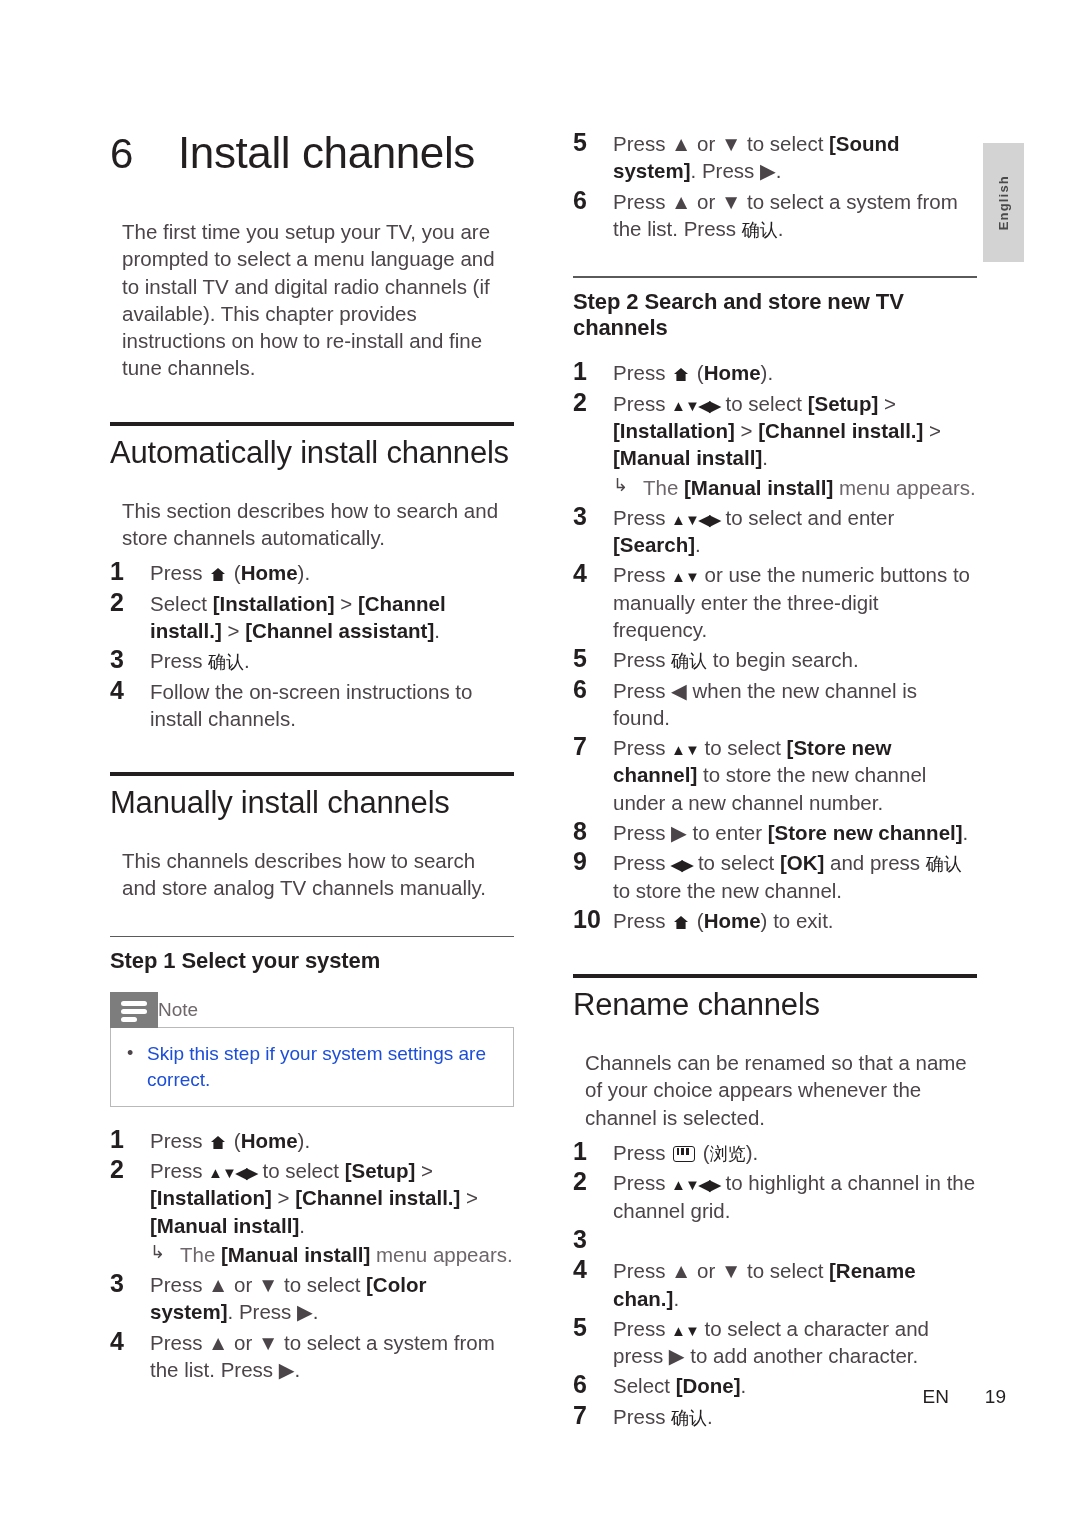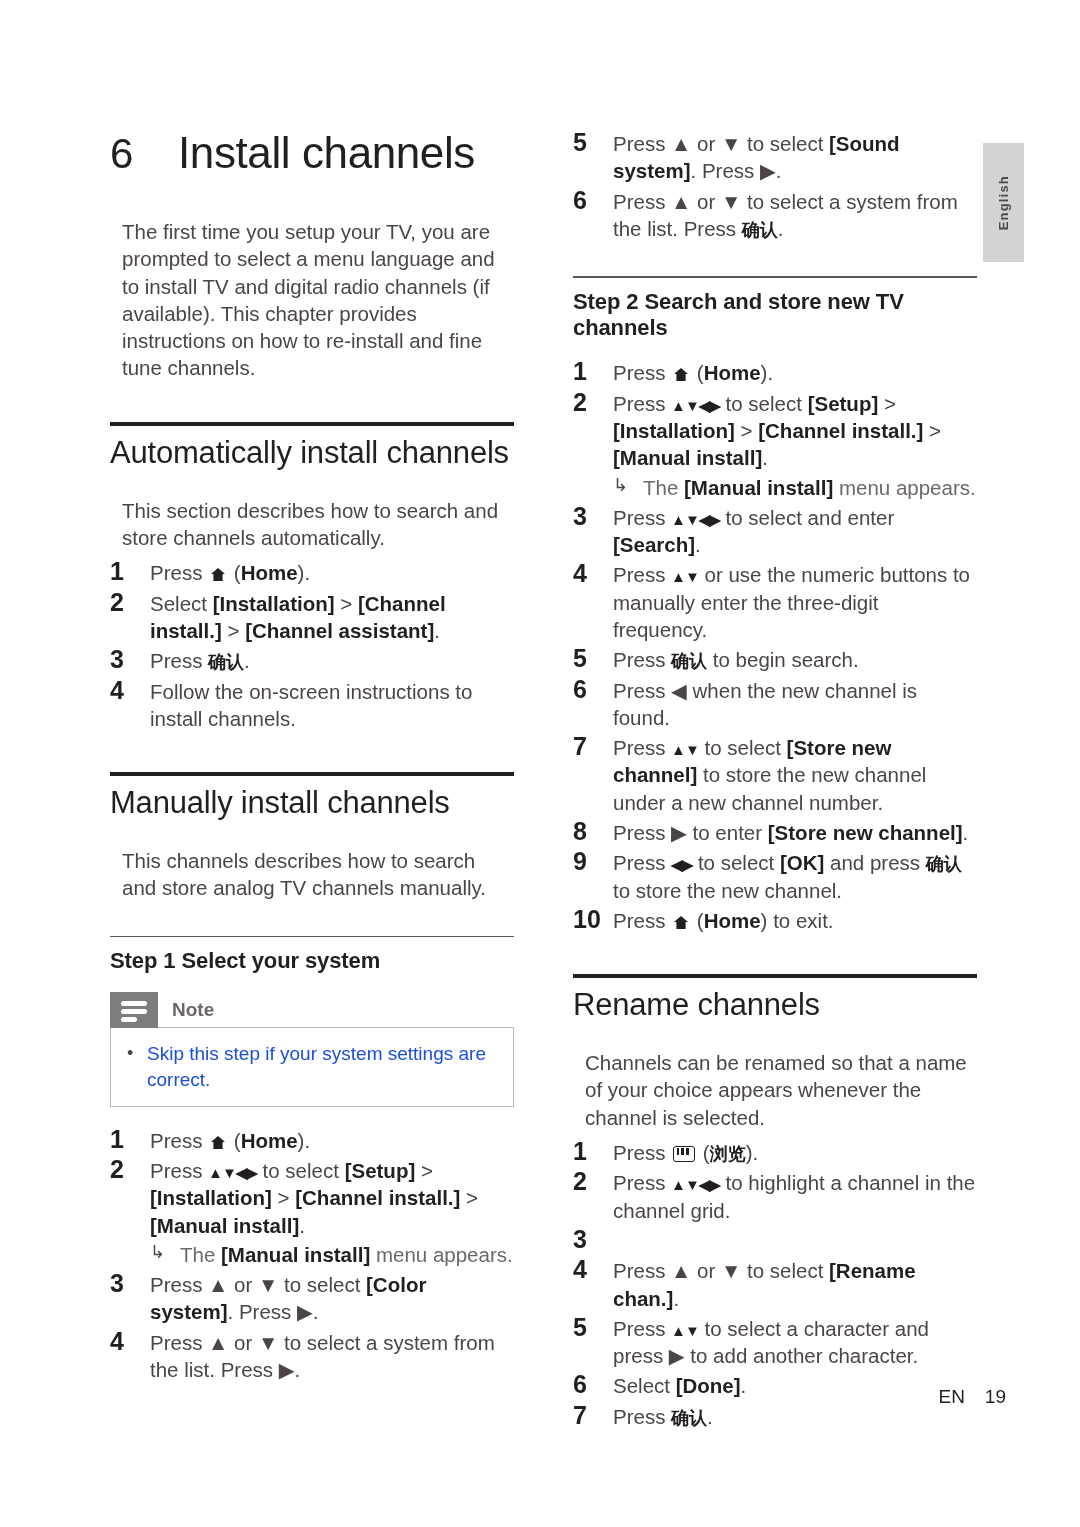--- a/index.html
+++ b/index.html
@@ -135,21 +135,21 @@
     line-height: 1.33;
     color: #4b4449;
     font-weight: 300;
     flex: 1;
   }
   .txt b {
     font-weight: 700;
     color: #231f20;
   }
   .txt .cn {
-    font-weight: 700;
+    font-weight: 400;
     color: #231f20;
     font-family: "DejaVu Sans", sans-serif;
     font-size: 18px;
   }
 
   .substep {
     display: flex;
     align-items: flex-start;
     margin-top: 2px;
   }
@@ -236,22 +236,21 @@
     height: 5px;
     background: #ffffff;
     border-radius: 2.5px;
   }
   .note-icon i:nth-child(1) { top: 9px;  width: 26px; }
   .note-icon i:nth-child(2) { top: 17px; width: 26px; }
   .note-icon i:nth-child(3) { top: 25px; width: 16px; }
   .note-title {
     font-size: 19px;
     color: #6d666b;
-    font-weight: 700;
-    padding-left: 14px;
+    font-weight: 400;
     display: flex;
     align-items: center;
   }
   .note-body {
     border: 1px solid #b9b9b9;
     border-top: 1px solid #b9b9b9;
     padding: 13px 16px 14px 16px;
     margin-top: -1px;
   }
   .note-item {
@@ -277,21 +276,21 @@
     position: absolute;
     left: 0;
     top: 1386px;
     width: 1080px;
     text-align: right;
     padding-right: 74px;
     box-sizing: border-box;
     font-size: 19px;
     color: #231f20;
   }
-  .footer .en { margin-right: 20px; }
+  .footer .en { margin-right: 36px; }
 </style>
 </head>
 <body>
 
 <div class="page">
 
   <div class="lang-tab">
     <span>English</span>
   </div>
 

